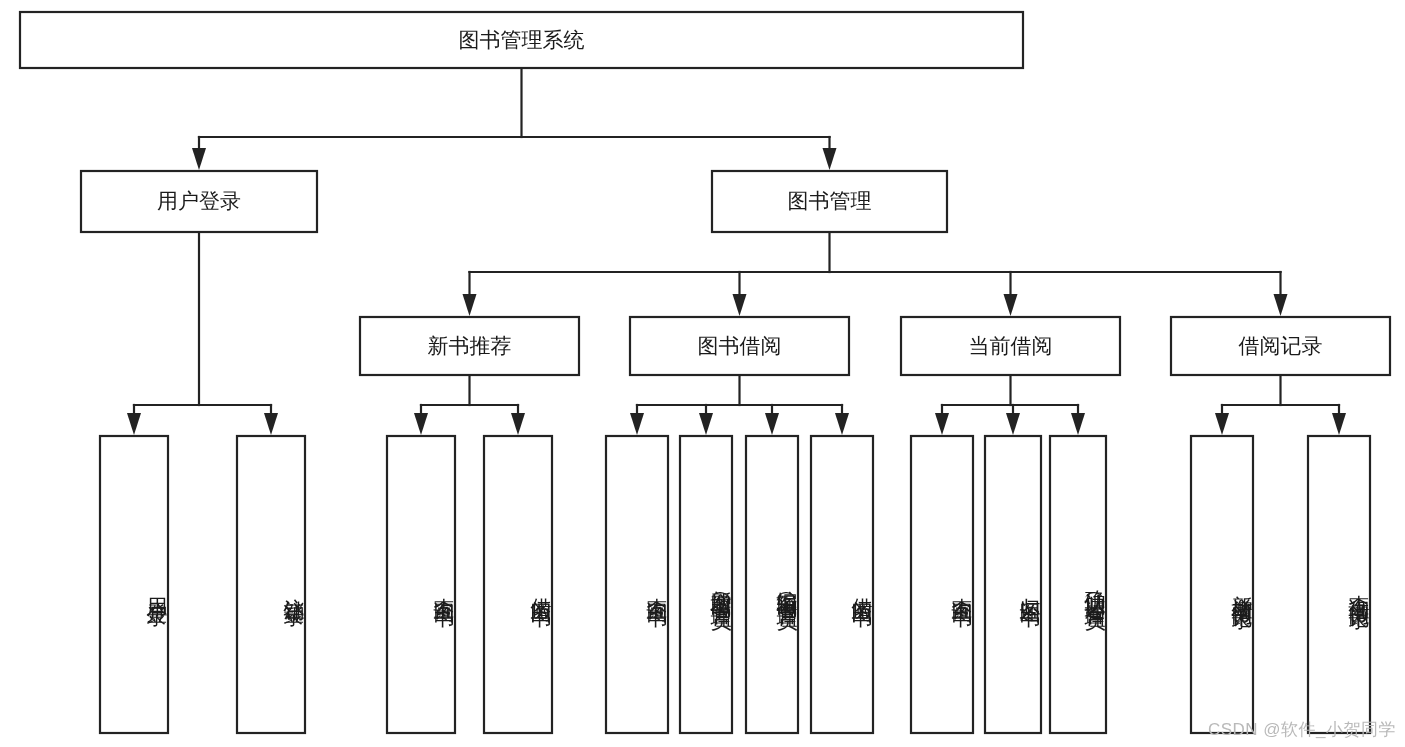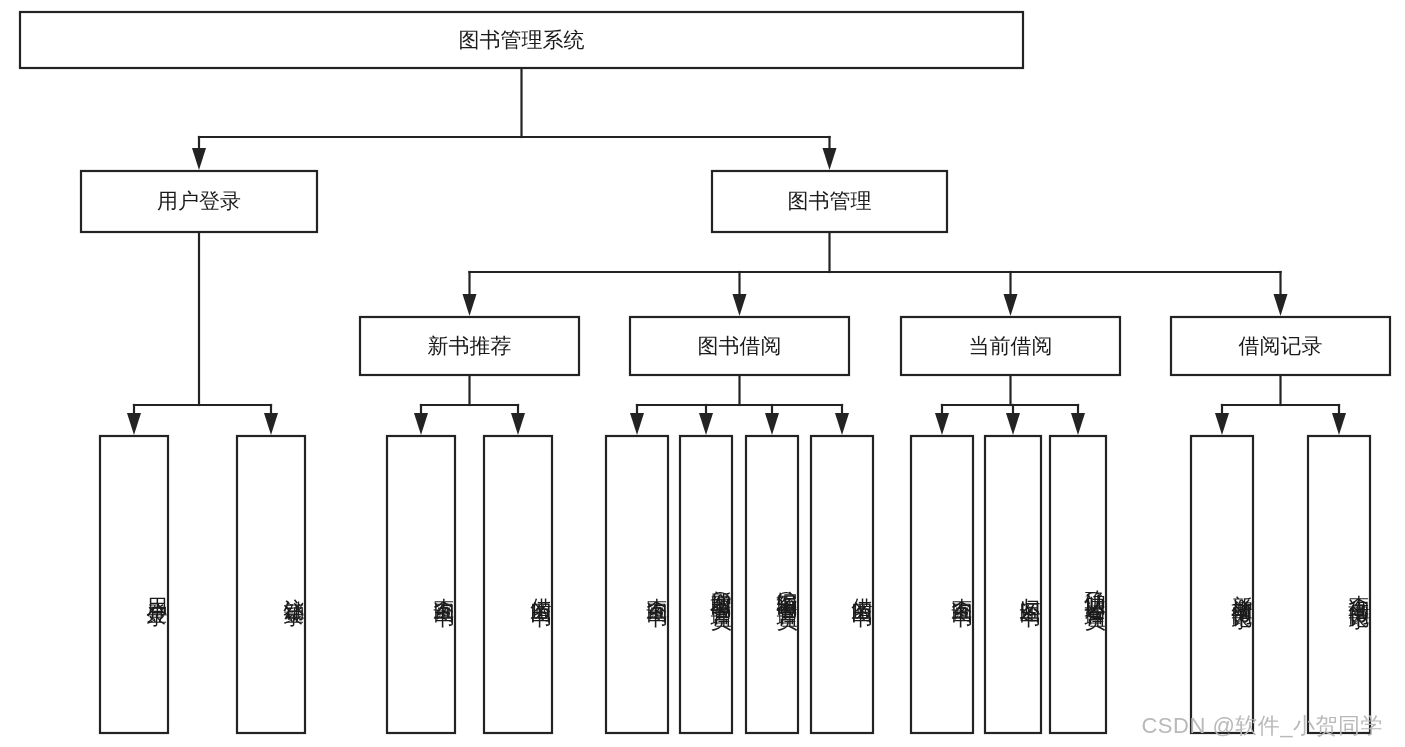--- a/index.html
+++ b/index.html
@@ -58,24 +58,24 @@
     letter-spacing: 3px;
     line-height: 1;
     white-space: nowrap;
     display: flex;
     align-items: flex-start;
     justify-content: center;
     pointer-events: none;
   }
   .watermark {
     position: absolute;
-    right: 22px;
+    right: 9px;
     bottom: 6px;
     font-family: "Liberation Sans", sans-serif;
-    font-size: 22px;
+    font-size: 17px;
     color: #b9b9b9;
     white-space: nowrap;
     letter-spacing: 0.5px;
     margin-left: 41px;
   }
 </style>
 </head>
 <body>
 
 <div id="diagram-root">

